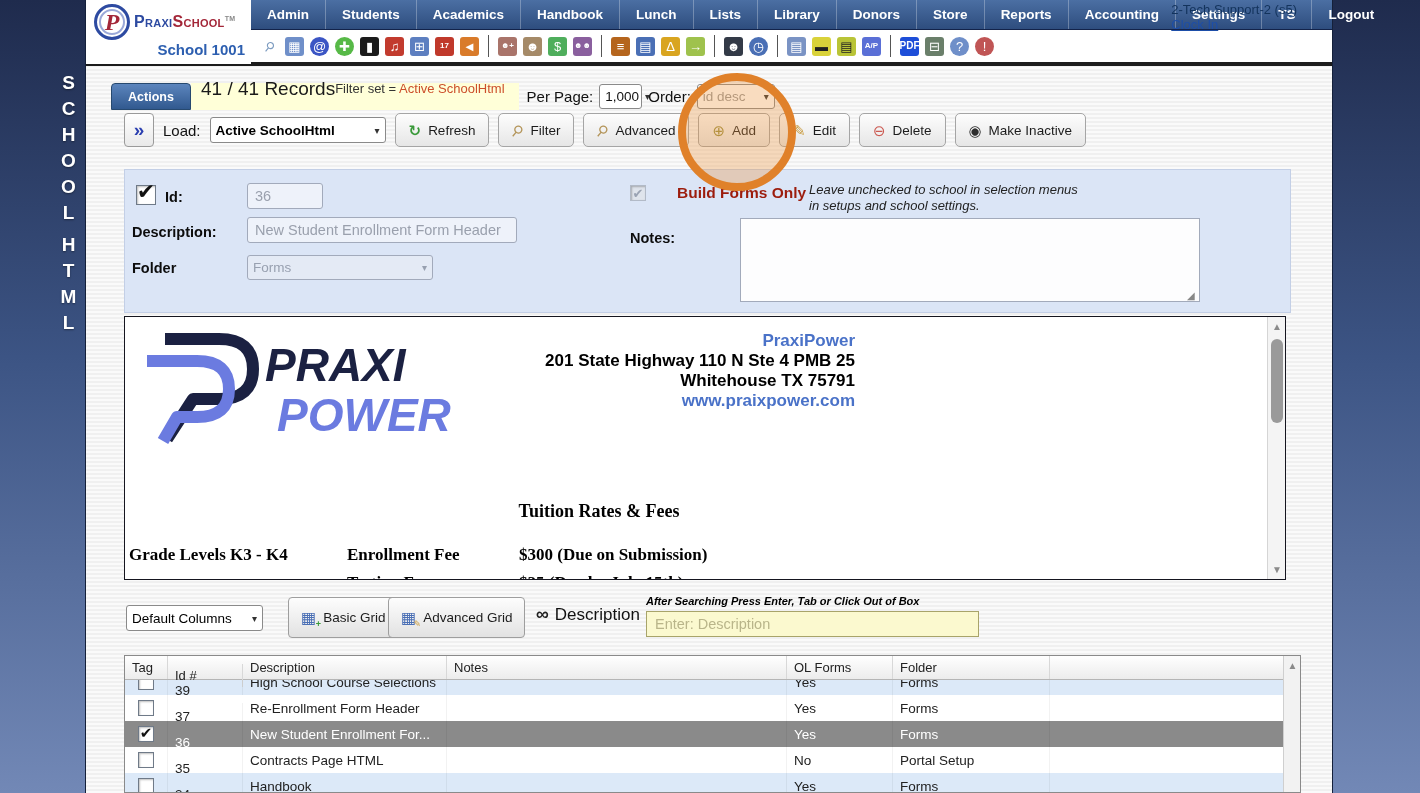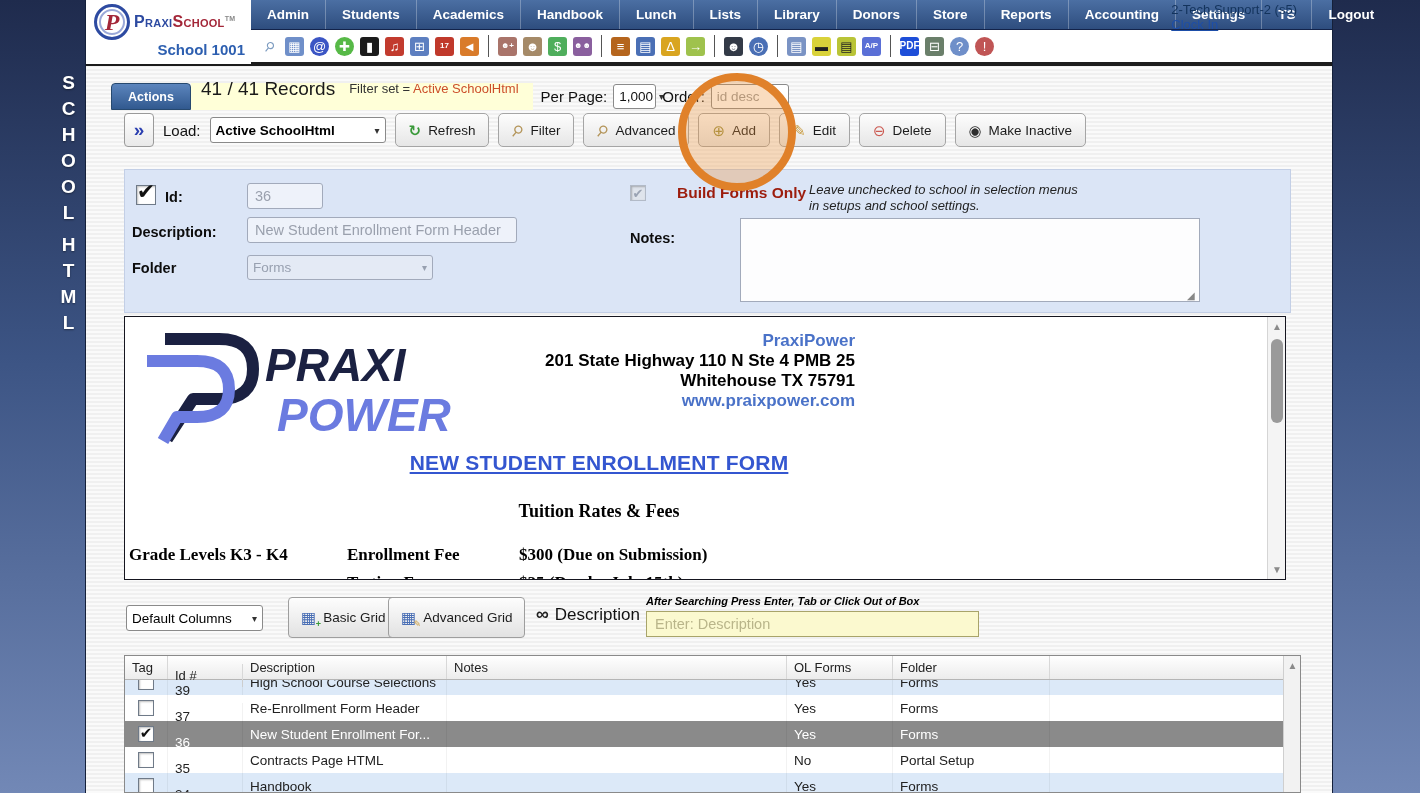--- a/index.html
+++ b/index.html
@@ -46,21 +46,21 @@
   .user-box { position:absolute; right:35px; top:2px; font-size:13px; color:#13335c; line-height:15px; }
   .user-box .clock { color:#1d4ea8; text-decoration:underline; cursor:pointer; }
 
   .content { position:absolute; left:0; top:64px; right:0; bottom:0; }
 
   
   .records-bar { position:absolute; left:25px; top:19px; height:27px; display:flex; align-items:stretch; }
   .actions-btn { width:80px; display:flex; align-items:center; justify-content:center; color:#fff; font-weight:bold;
                  font-size:12.5px; background:linear-gradient(#5c85bd,#31598f); border:1px solid #27496f;
                  border-radius:4px 4px 0 0; cursor:pointer; }
-  .yellow-strip { background:#ffffd8; display:flex; align-items:center; padding:0 14px 16px 10px; gap:14px; }
+  .yellow-strip { background:#ffffd8; display:flex; align-items:center; padding:0 14px 16px 10px; }
   .rec-count { font-size:19px; color:#1a1a1a; white-space:nowrap; }
   .fset { font-size:13px; white-space:nowrap; }
   .fset .flabel { color:#333; }
   .fset .fval { color:#cc4e2a; }
   .pp { display:flex; align-items:center; margin-left:8px; gap:6px; font-size:15px; color:#111; }
   .sel { display:inline-flex; align-items:center; justify-content:space-between; background:#fff;
          border:1px solid #8a8a8a; border-radius:3px; padding:0 5px; font-size:13.5px; height:25px; cursor:pointer; }
   .sel .arr { margin-left:6px; font-size:10px; color:#333; }
   .sel.gray { color:#9a9a9a; }
 
@@ -331,21 +331,20 @@
             <path d="M16 32 H66 Q98 32 98 60 Q98 88 66 88 H46 L32 112" fill="none" stroke="#6b7be0" stroke-width="12" stroke-linejoin="round"></path>
             <text x="134" y="52" font-family="Liberation Sans, DejaVu Sans, sans-serif" font-size="46" font-weight="bold" font-style="italic" fill="#1b2142">PRAXI</text>
             <text x="146" y="102" font-family="Liberation Sans, DejaVu Sans, sans-serif" font-size="46" font-weight="bold" font-style="italic" fill="#6b7be0">POWER</text>
           </svg>
           <div class="pv-addr">
             <div class="blue">PraxiPower</div>
             <div>201 State Highway 110 N Ste 4 PMB 25</div>
             <div>Whitehouse TX 75791</div>
             <div class="blue">www.praixpower.com</div>
           </div>
-          <div class="pv-title">NEW STUDENT ENROLLMENT FORM</div>
           <div class="pv-sub">Tuition Rates &amp; Fees</div>
           <div class="fee-row" style="top:228px">
             <span class="g">Grade Levels K3 - K4</span>
             <span class="l">Enrollment Fee</span>
             <span class="v">$300 (Due on Submission)</span>
           </div>
           <div class="fee-row" style="top:256px">
             <span class="l">Testing Fee</span>
             <span class="v">$25 (Due by July 15th)</span>
           </div>

